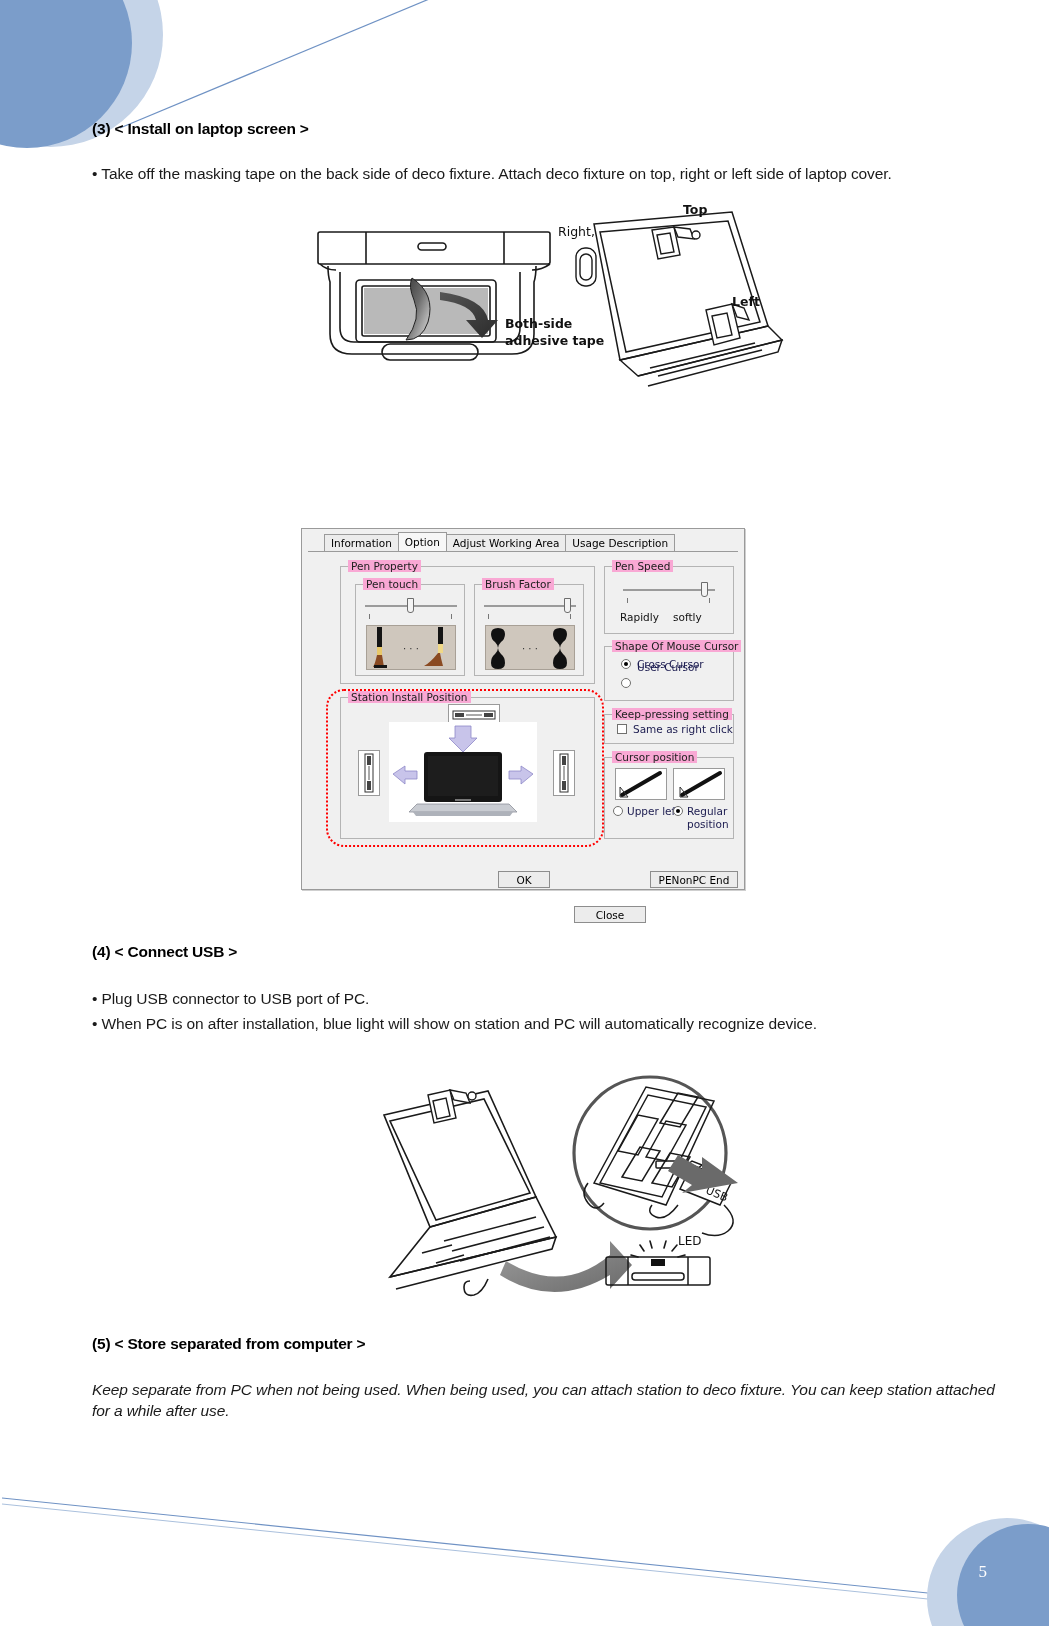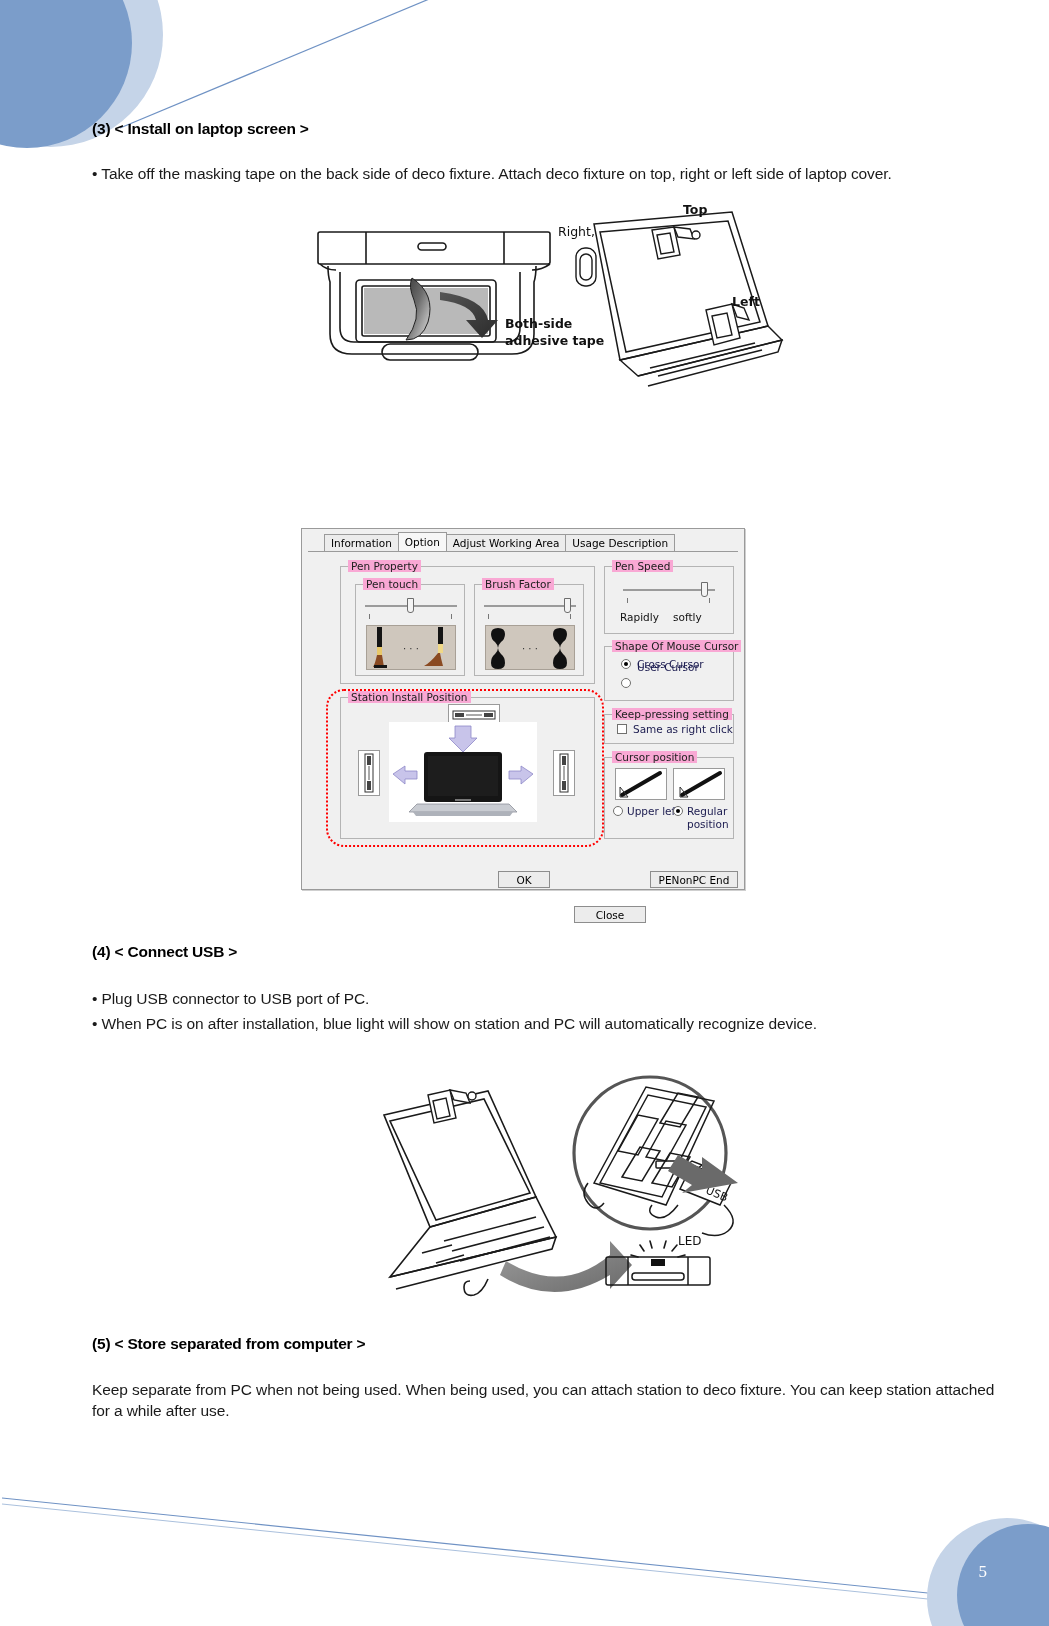--- a/index.html
+++ b/index.html
@@ -454,15 +454,15 @@
         <line x1="304" y1="183" x2="306" y2="176"></line>
         <line x1="312" y1="186" x2="317" y2="180"></line>
         <line x1="278" y1="192" x2="271" y2="190"></line>
         <line x1="318" y1="192" x2="325" y2="190"></line>
       </g>
       <text x="318" y="180" font-family="DejaVu Sans, sans-serif" font-size="12" fill="#111">LED</text>
     </svg>
   </div>
 
   <div class="heading" style="top:1335px;">(5) &lt; Store separated from computer &gt;</div>
-  <div class="para wide" style="top:1380px;">Keep separate from PC when not being used. When being used, you can attach station to deco fixture. You can keep station attached for a while after use.</div>
+  <div class="para wide" style="top:1380px;font-style:italic;">Keep separate from PC when not being used. When being used, you can attach station to deco fixture. You can keep station attached for a while after use.</div>
 
 </div>
 
 </body></html>

